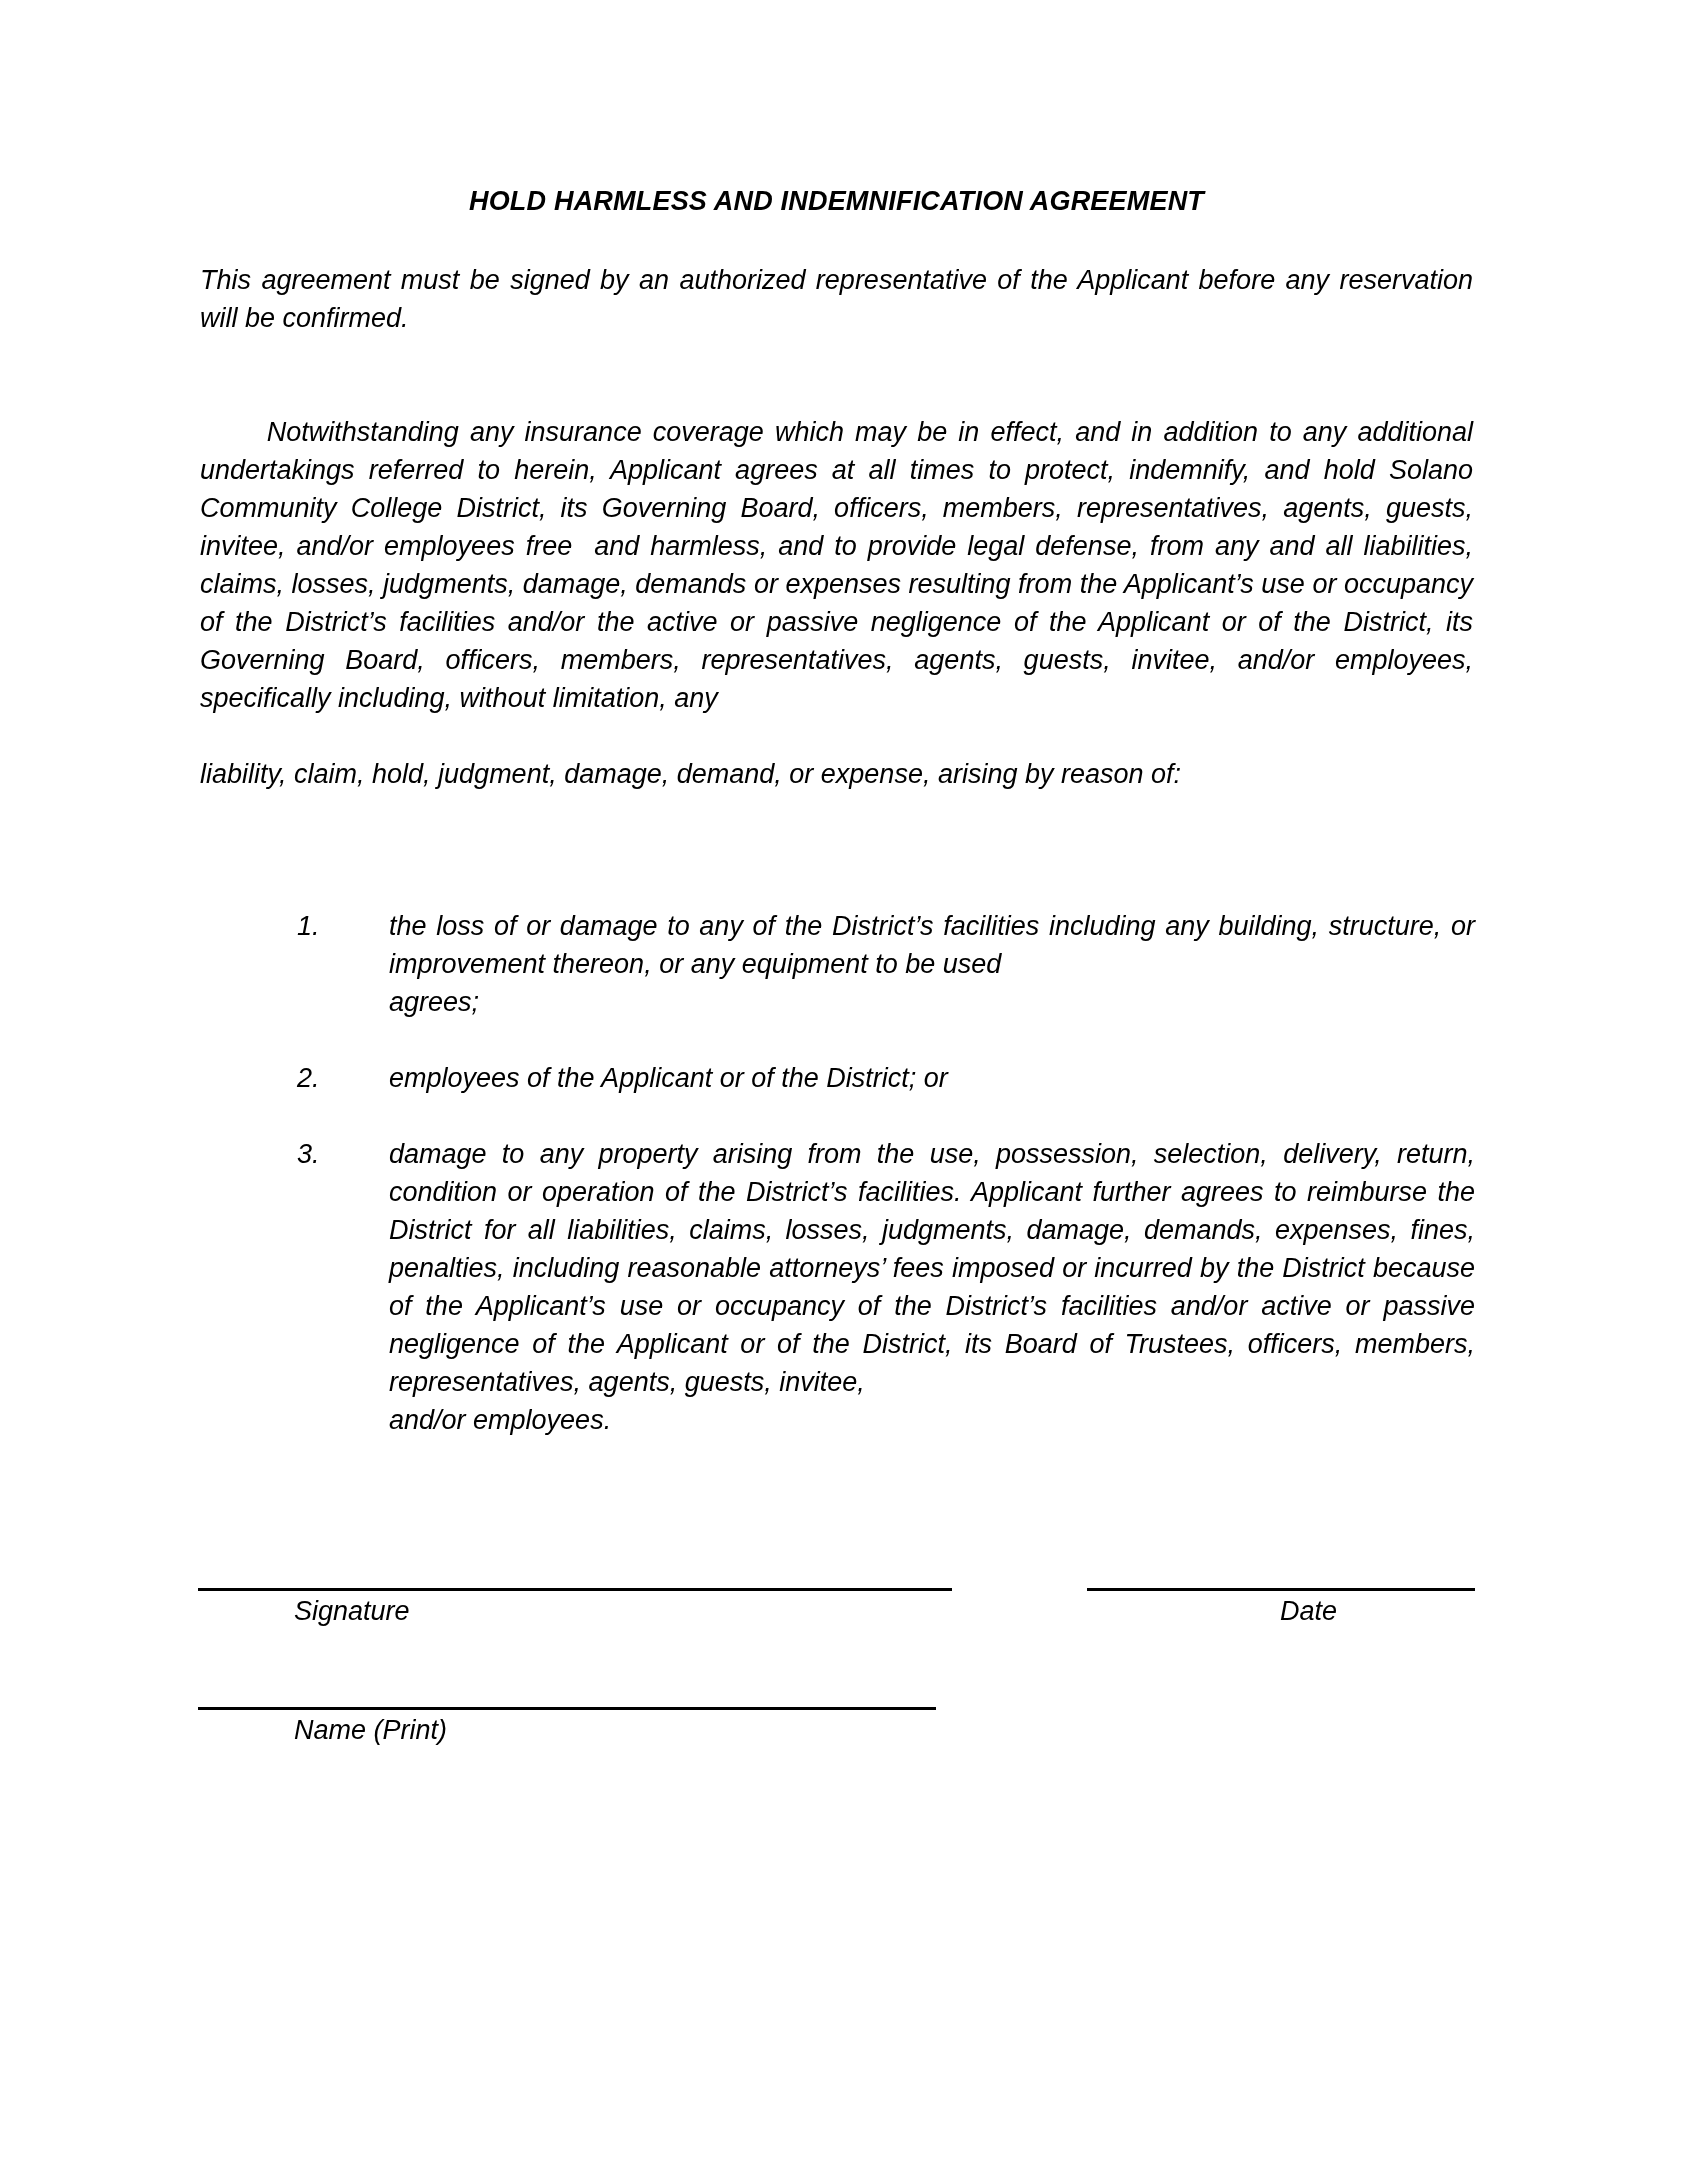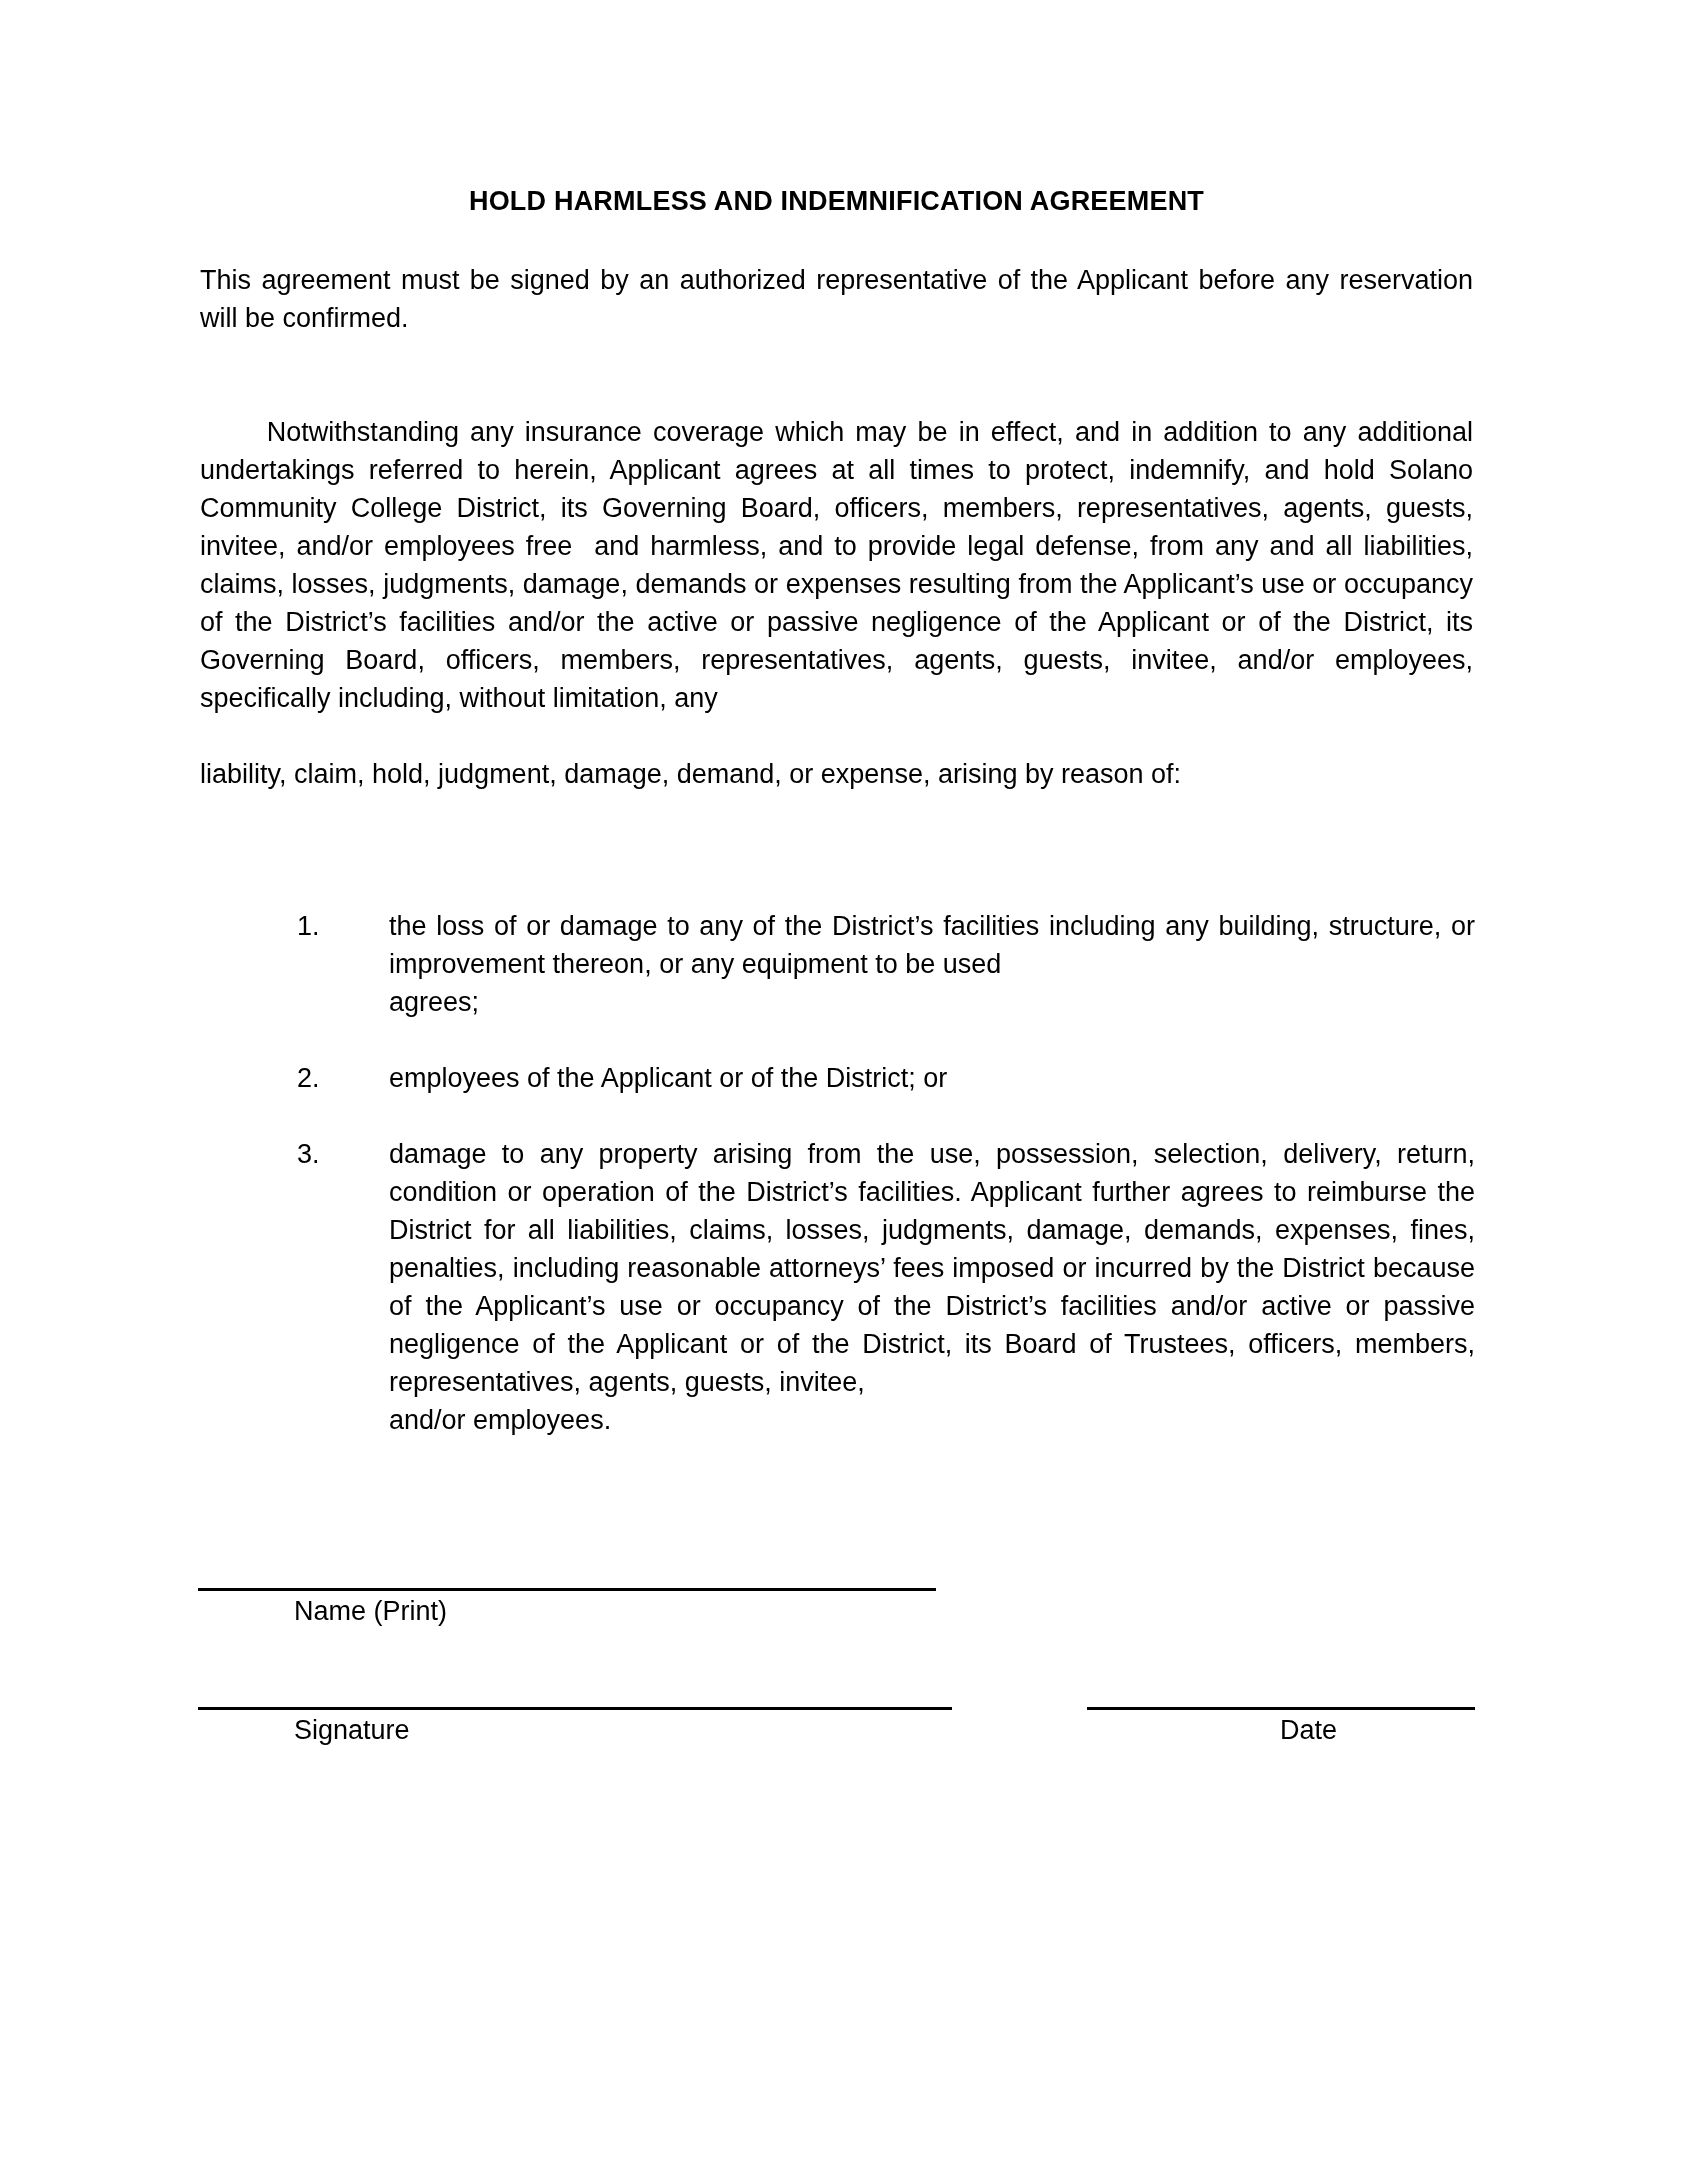--- a/index.html
+++ b/index.html
@@ -10,20 +10,21 @@
   body {
     font-family: "Liberation Sans", sans-serif;
     color: #000000;
   }
   .page {
     position: relative;
     width: 1683px;
     height: 2178px;
     background: #ffffff;
     overflow: hidden;
+    font-style: italic;
   }
   .content {
     position: absolute;
     left: 198px;
     top: 0;
     width: 1277px;
   }
 
   
   .doc-title {
@@ -159,35 +160,35 @@
         <span class="list-marker">3.</span>
         <span>damage to any property arising from the use, possession, selection, delivery, return, condition or operation of the District’s facilities. Applicant further agrees to reimburse the District for all liabilities, claims, losses, judgments, damage, demands, expenses, fines, penalties, including reasonable attorneys’ fees imposed or incurred by the District because of the Applicant’s use or occupancy of the District’s facilities and/or active or passive negligence of the Applicant or of the District, its Board of Trustees, officers, members, representatives, agents, guests, invitee,</span>
         <span class="lastline">and/or employees.</span>
       </li>
 
     </ol>
 
     <div class="sig-block">
 
       <div class="sig-row">
-        <div class="rule rule-name"></div>
-        <div class="sig-labels">
-          <span class="sig-label label-name">Name (Print)</span>
-        </div>
-      </div>
-
-      <div class="sig-row">
         <div class="dual-rules">
           <div class="rule rule-signature"></div>
           <div class="rule-gap"></div>
           <div class="rule rule-date"></div>
         </div>
         <div class="sig-labels">
           <span class="sig-label label-signature">Signature</span>
           <span class="sig-label label-date">Date</span>
         </div>
       </div>
 
+      <div class="sig-row">
+        <div class="rule rule-name"></div>
+        <div class="sig-labels">
+          <span class="sig-label label-name">Name (Print)</span>
+        </div>
+      </div>
+
     </div>
 
   </div>
 </div>
 
 
 </body></html>

